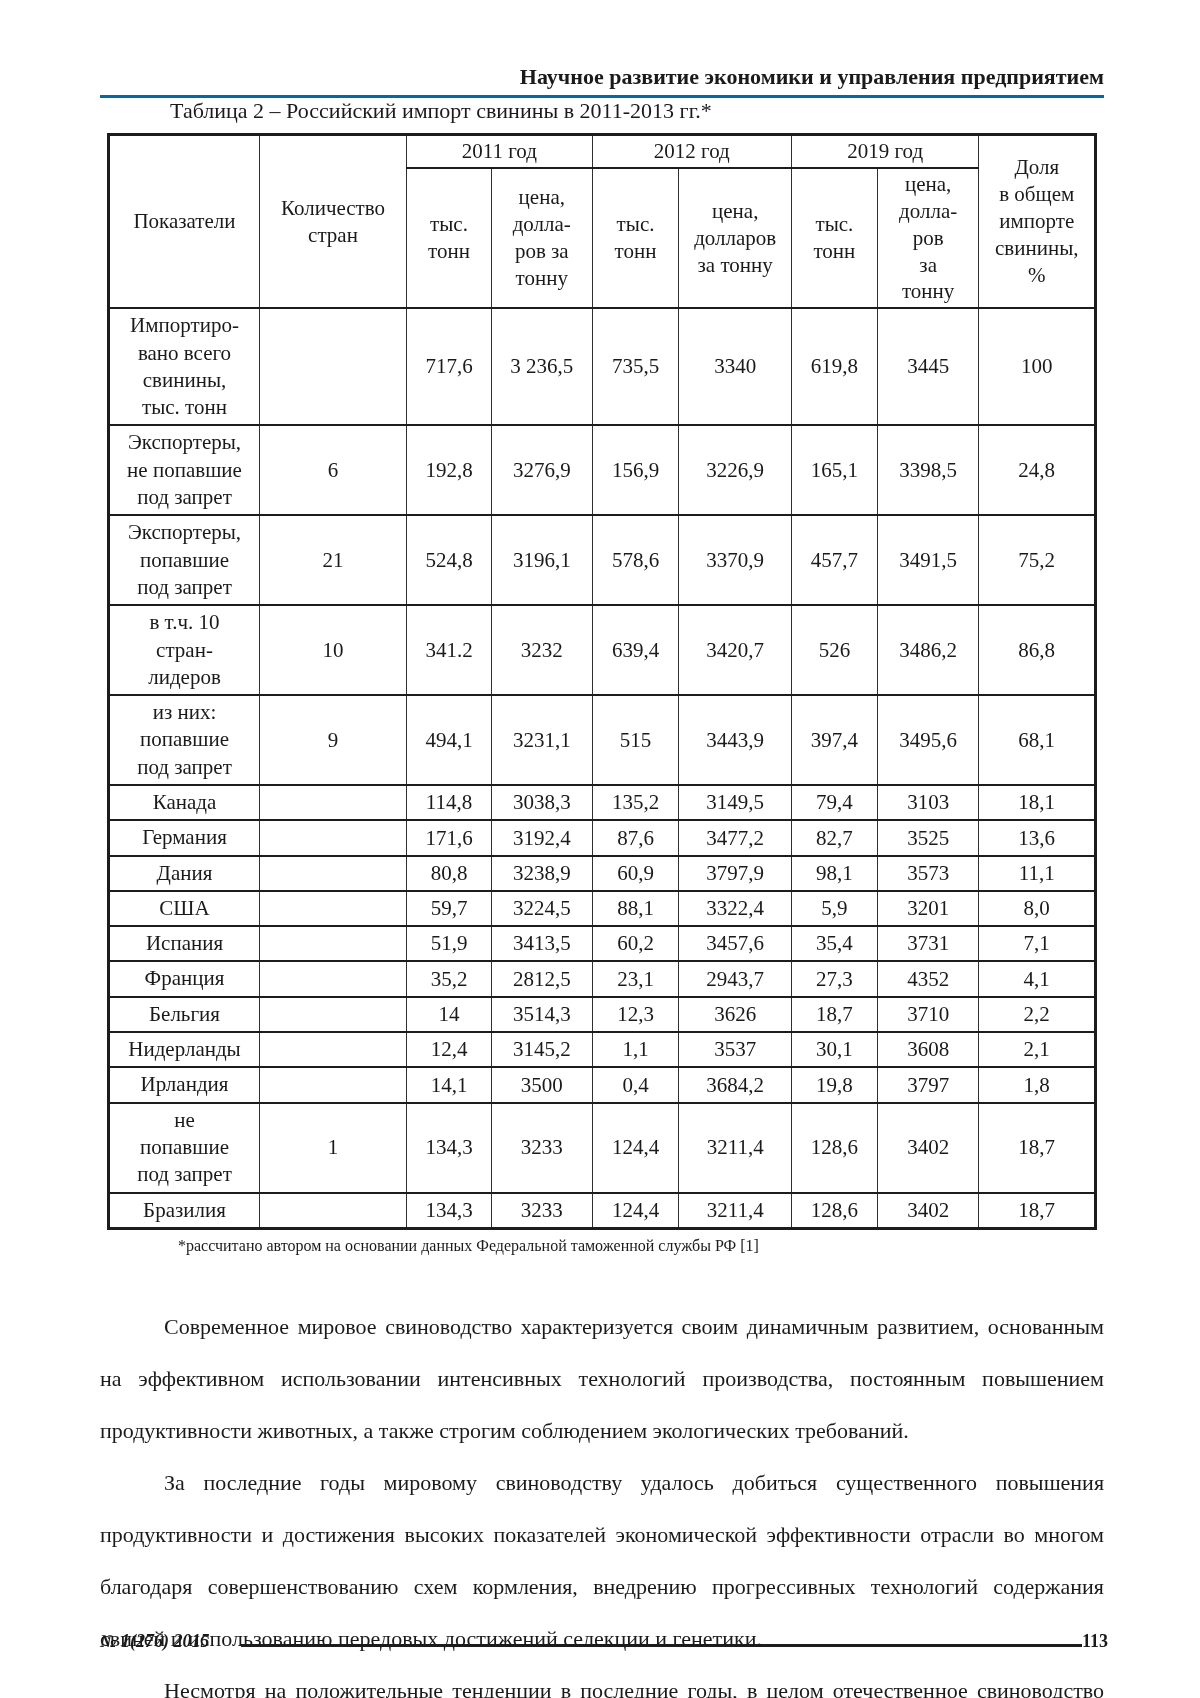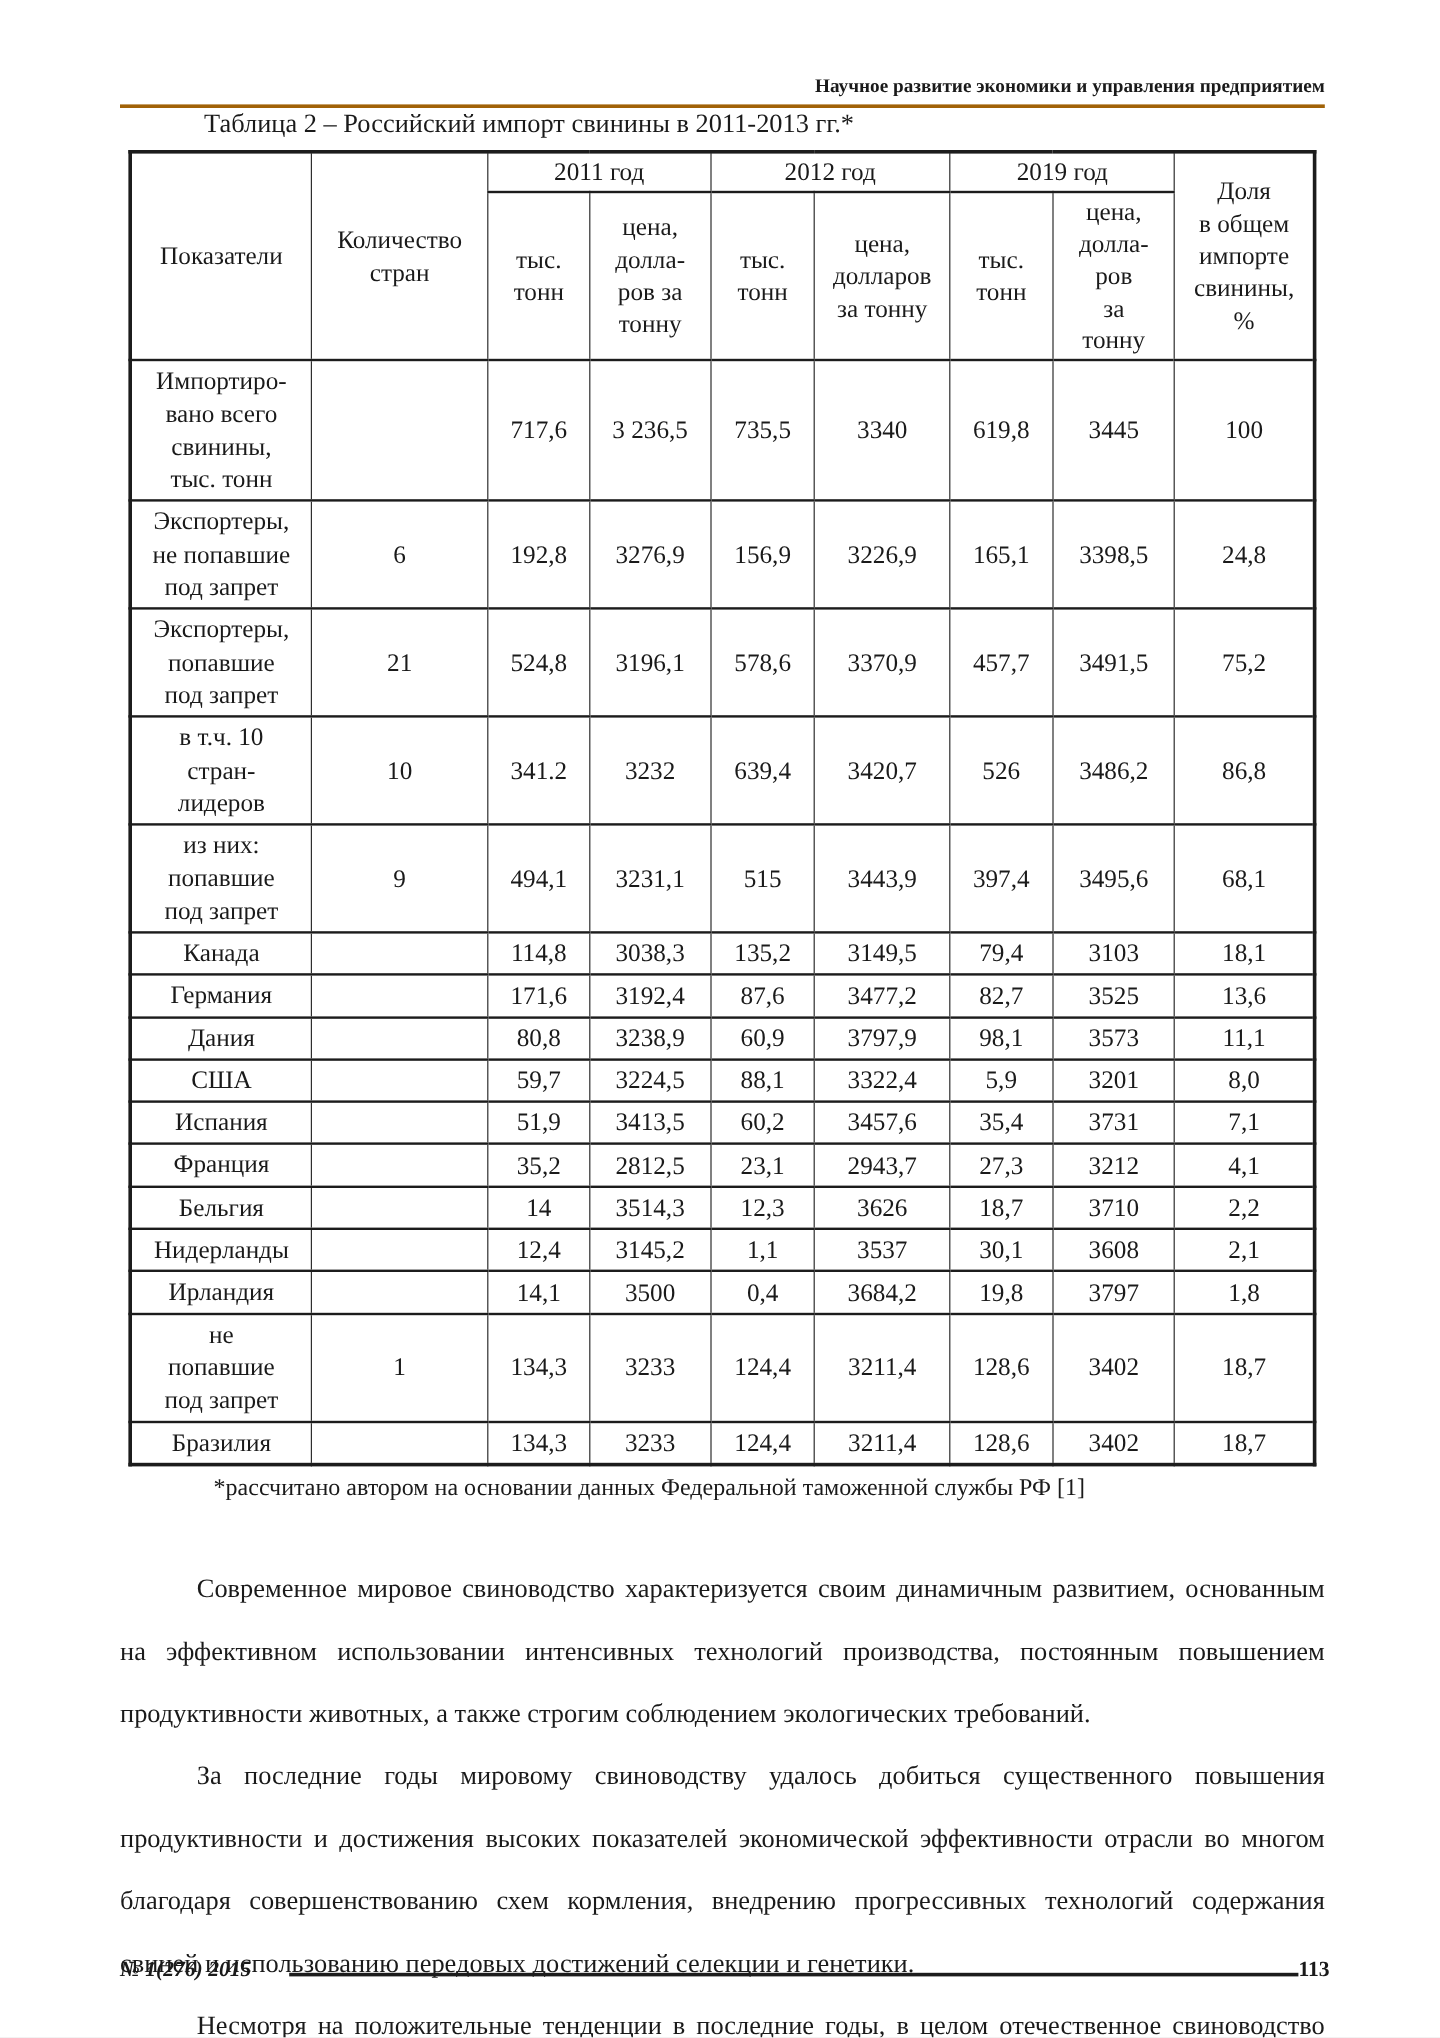--- a/index.html
+++ b/index.html
@@ -12,23 +12,23 @@
     color:#1a1a1a;
     font-family:"Liberation Serif","DejaVu Serif",serif;
     overflow:hidden;
   }
   .content { padding:64px 96px 0 100px; }
 
   
   .running-head {
     text-align:right;
     font-weight:bold;
-    font-size:16px;
+    font-size:22px;
     padding-bottom:5px;
-    border-bottom:3px solid #a16207;
+    border-bottom:3px solid #0369a1;
   }
 
   
   .table-caption {
     padding-left:70px;
     font-size:22px;
   }
 
   
   table.data {
@@ -52,21 +52,21 @@
     white-space:pre-line;
   }
   table.data { border:3px solid #1c1c1c; }
   table.data thead th { padding:2px 4px; }
   tr[data-name="table-row"] td:first-child { line-height:1.3; }
 
   
   .footnote {
     margin-top:7px;
     padding-left:78px;
-    font-size:20px;
+    font-size:16px;
   }
 
   
   .body-text { margin-top:46px; font-size:22px; }
   .body-text p {
     text-align:justify;
     text-indent:64px;
     line-height:52px;
   }
 
@@ -268,21 +268,21 @@
             <td data-name="cell-value">7,1</td>
           </tr>
           <tr data-name="table-row">
             <td data-name="row-label">Франция</td>
             <td data-name="cell-value"></td>
             <td data-name="cell-value">35,2</td>
             <td data-name="cell-value">2812,5</td>
             <td data-name="cell-value">23,1</td>
             <td data-name="cell-value">2943,7</td>
             <td data-name="cell-value">27,3</td>
-            <td data-name="cell-value">3212</td>
+            <td data-name="cell-value">4352</td>
             <td data-name="cell-value">4,1</td>
           </tr>
           <tr data-name="table-row">
             <td data-name="row-label">Бельгия</td>
             <td data-name="cell-value"></td>
             <td data-name="cell-value">14</td>
             <td data-name="cell-value">3514,3</td>
             <td data-name="cell-value">12,3</td>
             <td data-name="cell-value">3626</td>
             <td data-name="cell-value">18,7</td>

